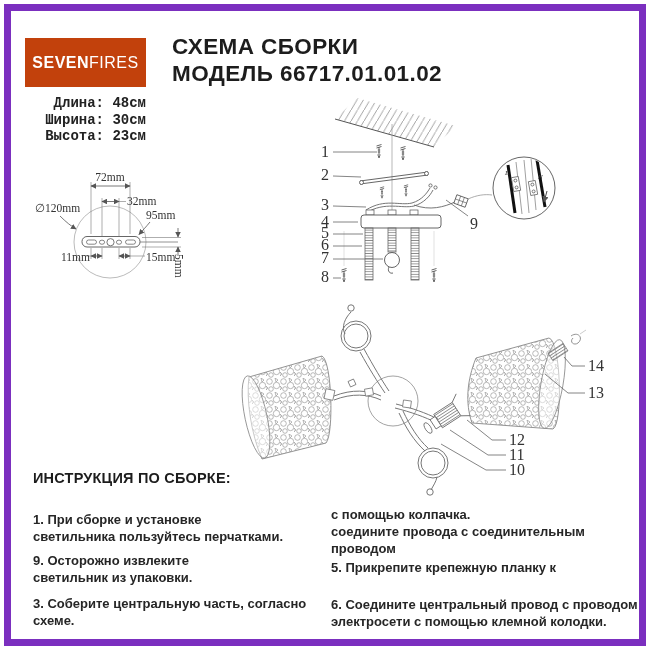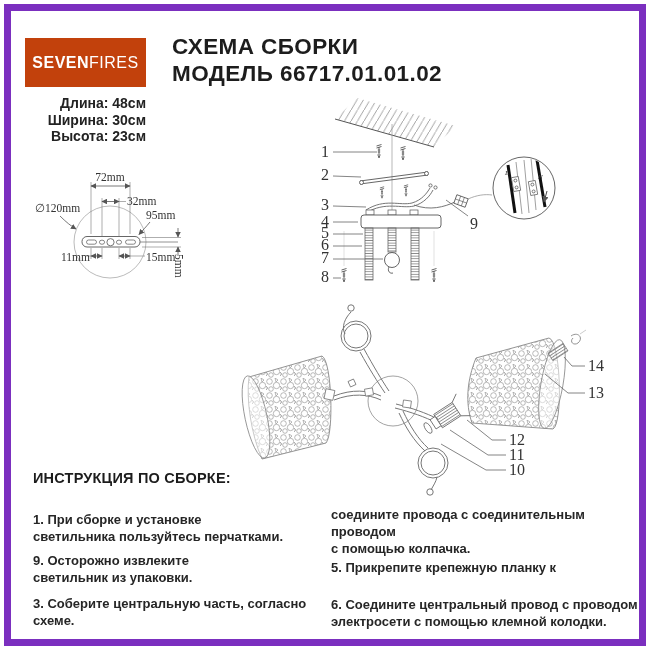--- a/index.html
+++ b/index.html
@@ -17,21 +17,21 @@
   .logo .b{font-weight:800;}
   .logo .l{font-weight:300;}
   .title{
     position:absolute;left:172px;top:33px;
     font-size:22.5px;font-weight:800;line-height:1.22;letter-spacing:.4px;color:#1d1d1d;
   }
   .specs{
     position:absolute;left:28px;top:95px;width:118px;text-align:right;
     font-size:14px;font-weight:600;line-height:1.18;color:#222;
   }
-  .specs span{display:block;}
+  .specs span{display:block;font-family:Liberation Mono, monospace;}
   svg{position:absolute;}
   #svg-dims{left:25px;top:160px;}
   #svg-upper{left:305px;top:90px;}
   #svg-lower{left:230px;top:278px;}
   .dimtxt{font-family:"Liberation Serif",serif;font-size:11.5px;fill:#333;}
   .partnum{font-family:"Liberation Serif",serif;font-size:16px;fill:#333;}
   .wlabel{font-family:"Liberation Serif",serif;font-style:italic;font-size:7px;fill:#333;}
   .instr-heading{
     position:absolute;left:33px;top:470px;
     font-size:14.5px;font-weight:800;letter-spacing:.2px;color:#1c1c1c;
@@ -329,22 +329,22 @@
   <span>светильника пользуйтесь перчатками.</span>
 </div>
 <div class="step" id="s2">
   <span>9. Осторожно извлеките</span>
   <span>светильник из упаковки.</span>
 </div>
 <div class="step" id="s3">
   <span>3. Соберите центральную часть, согласно схеме.</span>
 </div>
 <div class="step" id="s4">
+  <span>с помощью колпачка.</span>
   <span>соедините провода с соединительным проводом</span>
-  <span>с помощью колпачка.</span>
 </div>
 <div class="step" id="s5">
   <span>5. Прикрепите крепежную планку к</span>
 </div>
 <div class="step" id="s6">
   <span>6. Соедините центральный провод с проводом</span>
   <span>электросети с помощью клемной колодки.</span>
 </div>
 
 </body></html>

